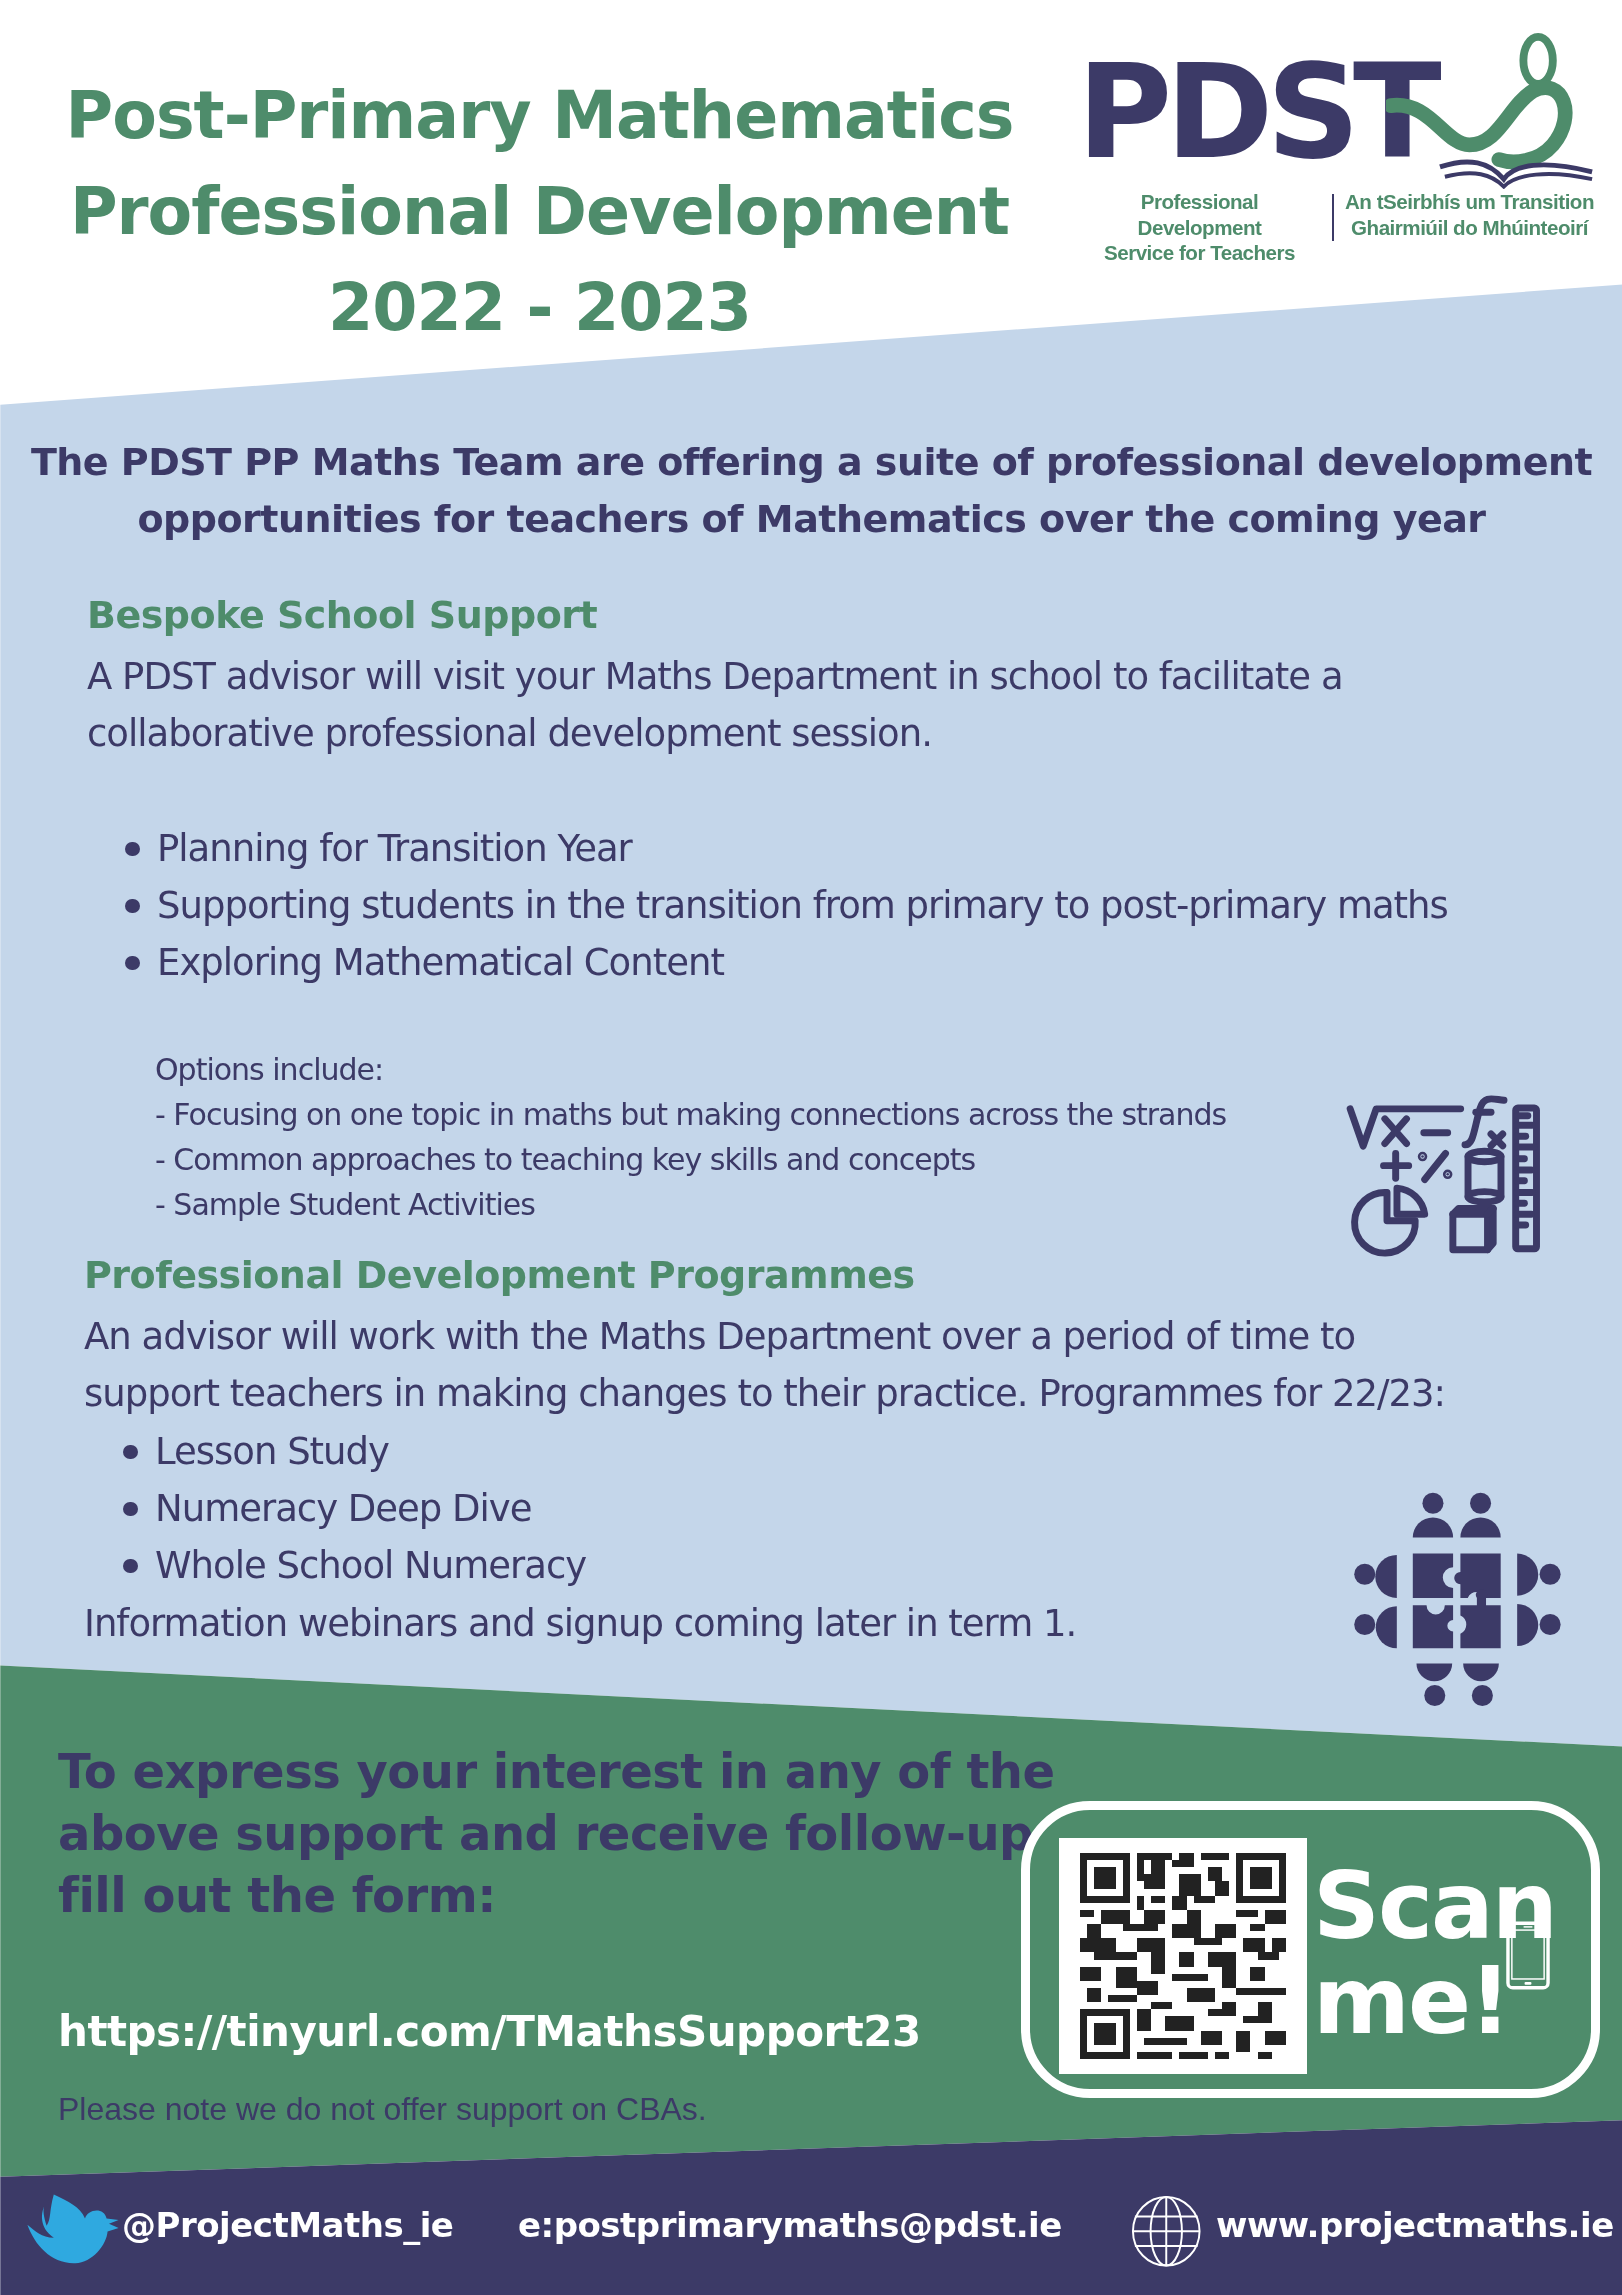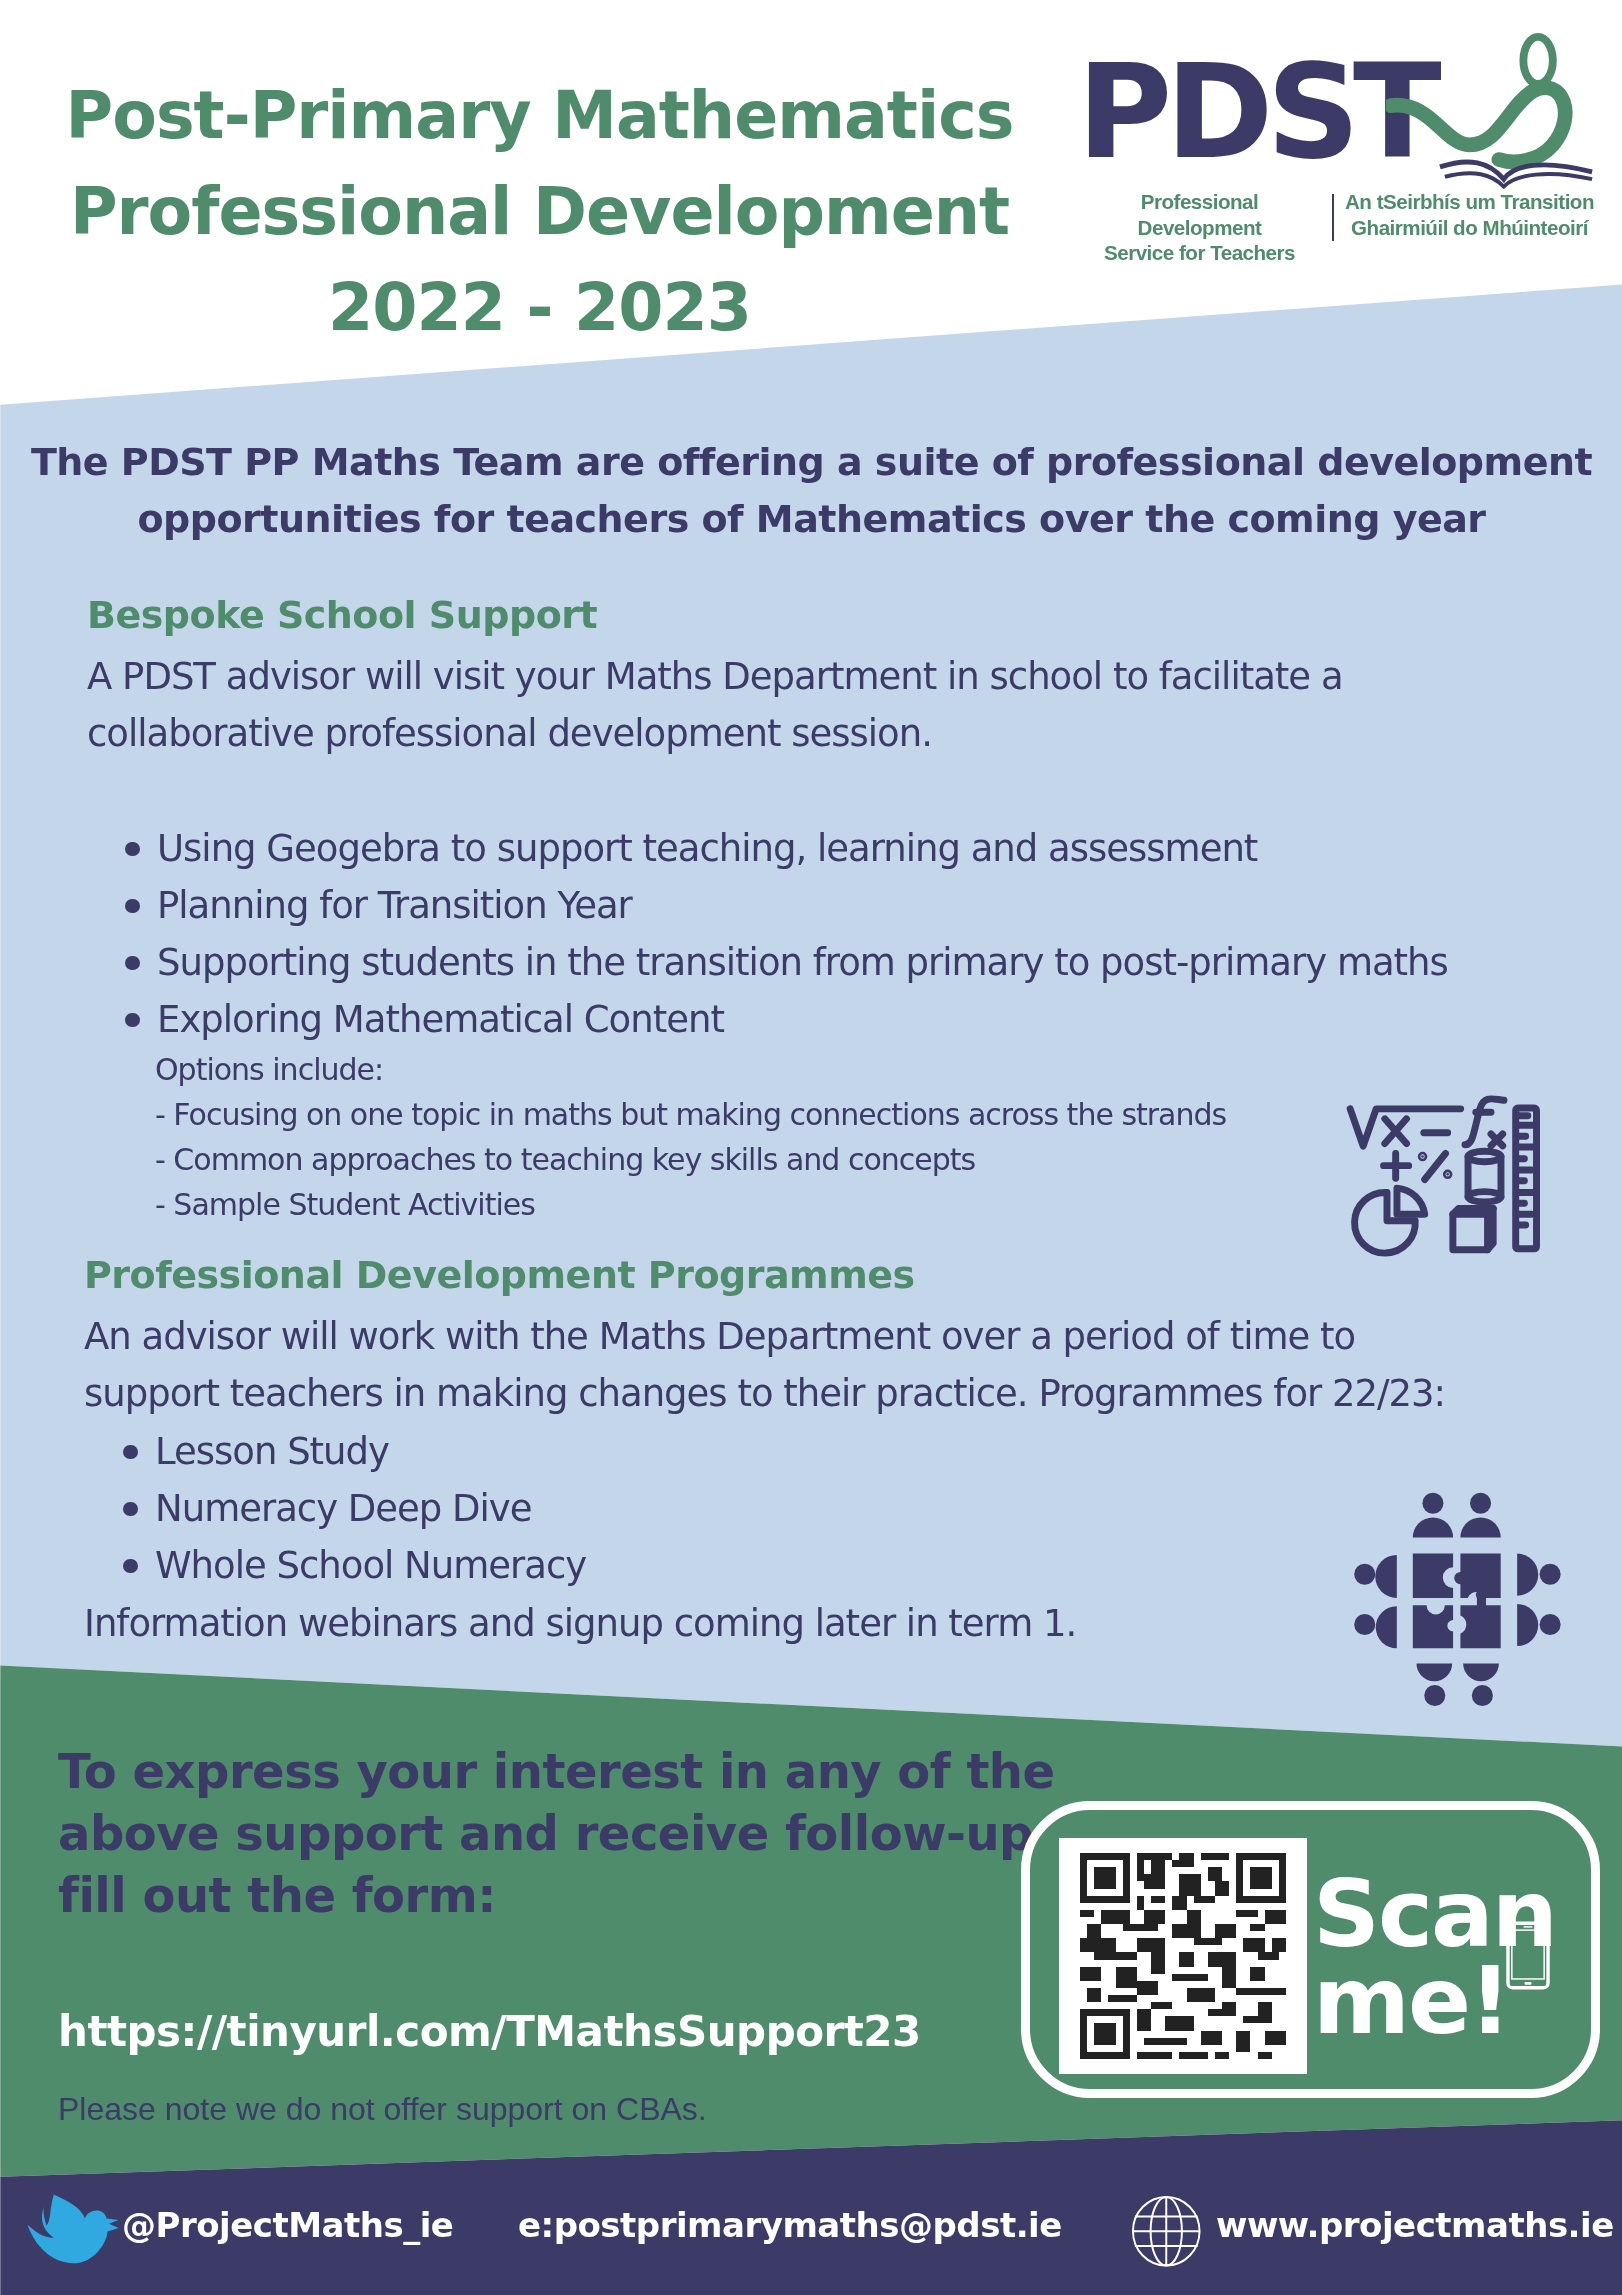--- a/index.html
+++ b/index.html
@@ -67,21 +67,20 @@
   <div>opportunities for teachers of Mathematics over the coming year</div>
 </div>
 
 <div class="abs h2" style="left:87px; top:596px;">Bespoke School Support</div>
 <div class="abs body-txt" style="left:87px; top:648px;">
   <div>A PDST advisor will visit your Maths Department in school to facilitate a</div>
   <div>collaborative professional development session.</div>
 </div>
 <div class="abs body-txt" style="left:157px; top:820px;">
   <div class="bullets">
-    <div style="position:relative"><span class="bullet-dot" style="left:-32px; top:21.6px;"></span><span>Using Geogebra to support teaching, learning and assessment</span></div>
     <div style="position:relative"><span class="bullet-dot" style="left:-32px; top:21.6px;"></span><span>Planning for Transition Year</span></div>
     <div style="position:relative"><span class="bullet-dot" style="left:-32px; top:21.6px;"></span><span>Supporting students in the transition from primary to post-primary maths</span></div>
     <div style="position:relative"><span class="bullet-dot" style="left:-32px; top:21.6px;"></span><span>Exploring Mathematical Content</span></div>
   </div>
 </div>
 <div class="abs sub-txt" style="left:155px; top:1047px;">
   <div>Options include:</div>
   <div>- Focusing on one topic in maths but making connections across the strands</div>
   <div>- Common approaches to teaching key skills and concepts</div>
   <div>- Sample Student Activities</div>
@@ -228,21 +227,21 @@
     <rect x="9" y="26" width="6" height="1"></rect>
       <rect x="17" y="25" width="3" height="2"></rect>
       <rect x="22" y="25" width="2" height="3"></rect>
       <rect x="26" y="25" width="3" height="2"></rect>
     <rect x="8" y="28" width="5" height="1"></rect>
       <rect x="14" y="28" width="4" height="1"></rect>
       <rect x="19" y="28" width="2" height="1"></rect>
       <rect x="25" y="28" width="2" height="1"></rect>
   </svg>
 </div>
-<div class="abs scan-text" style="left:1313px; top:1860px;margin-top:8px;">Scan</div>
+<div class="abs scan-text" style="left:1313px; top:1860px;">Scan</div>
 <div class="abs scan-text" style="left:1313px; top:1955px;">me!</div>
 <svg class="abs" style="left:1506px; top:1921px; width:44px; height:69px;" viewBox="0 0 90 140">
   <rect x="4" y="4" width="82" height="132" rx="10" fill="none" stroke="#ffffff" stroke-width="7"></rect>
   <rect x="12" y="18" width="66" height="100" fill="none" stroke="#ffffff" stroke-width="3"></rect>
   <rect x="36" y="10" width="18" height="3" fill="#ffffff"></rect>
   <rect x="38" y="124" width="14" height="6" rx="2" fill="#ffffff"></rect>
 </svg>
 
 <svg class="abs" style="left:24.5px; top:2191px; width:96px; height:79px;" viewBox="0 0 200 160">
   <path d="M60,5 C50,40 55,55 45,70 C40,55 35,35 42,25 C32,45 30,75 60,95 C35,95 20,80 5,68 C20,110 55,150 105,148 C140,147 170,110 172,82 L195,75 L175,66 L195,58 L170,55 C165,30 130,35 125,55 C115,30 90,20 60,5 Z" fill="#2fa9e0"></path>

